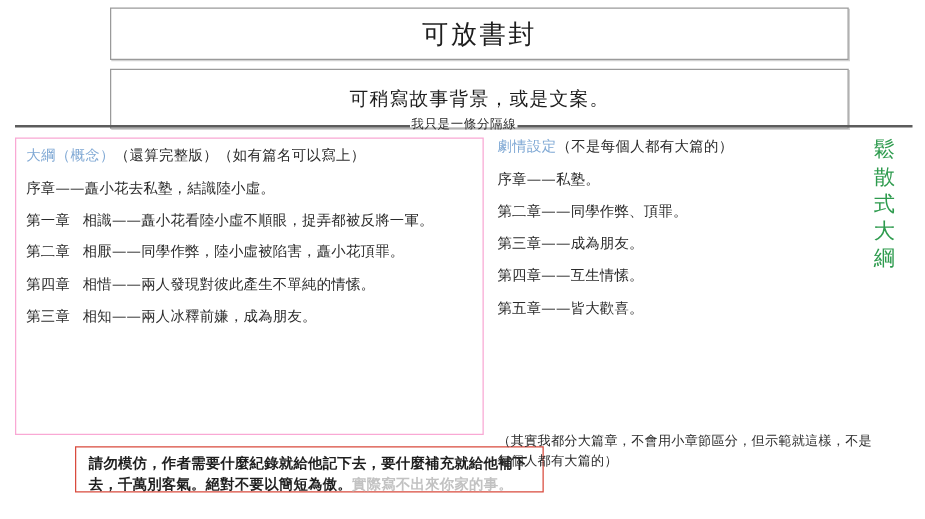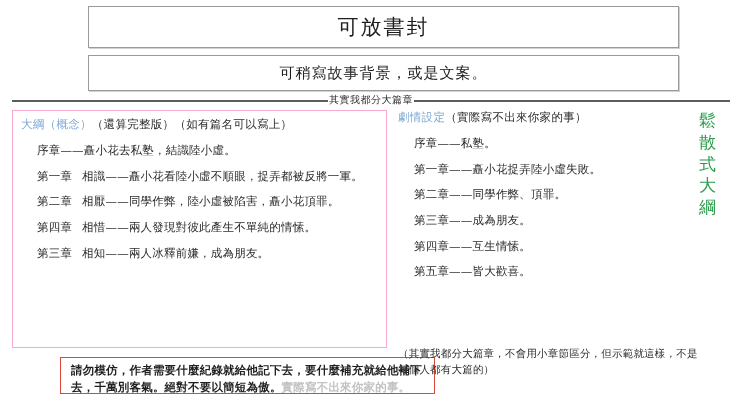--- a/index.html
+++ b/index.html
@@ -28,21 +28,21 @@
     align-items: center;
     justify-content: center;
     box-shadow: 1px 1px 0 rgba(0,0,0,0.18);
   }
   #title-box {
     top: 6px;
     height: 42px;
   }
   #subtitle-box {
     top: 55px;
-    height: 36px;
+    height: 48px;
   }
   .title-text {
     font-size: 21px;
     letter-spacing: 2px;
     color: #1d1d1d;
     font-family: "DejaVu Serif", "Liberation Serif", serif;
   }
   .subtitle-text {
     font-size: 15px;
     letter-spacing: 1px;
@@ -98,21 +98,21 @@
   }
   .sec-heading .kw {
     color: #7fa8d4;
   }
   .sec-heading .rest {
     color: #2b2b2b;
   }
   .entry {
     font-size: 11.5px;
     line-height: 1.45;
-    margin: 0 0 9px 16px;
+    margin: 0 0 9px 0;
     letter-spacing: 0.2px;
     color: #2b2b2b;
     font-family: "DejaVu Serif", "Liberation Serif", serif;
   }
   .entry:last-child { margin-bottom: 0; }
   .entry .ch { white-space: nowrap; }
   .entry .nm { white-space: nowrap; padding-left: 10px; text-align: center; }
 
   
   #warning-box {
@@ -182,21 +182,21 @@
 <div id="title-box" class="hdr-box">
   <div class="title-text">可放書封</div>
 </div>
 
 <div id="subtitle-box" class="hdr-box">
   <div class="subtitle-text">可稍寫故事背景，或是文案。</div>
 </div>
 
 <div id="divider">
   <div class="rule"></div>
-  <div class="rule-label">其實我都分大篇章</div>
+  <div class="rule-label">我只是一條分隔線</div>
   <div class="rule"></div>
 </div>
 
 <div id="outline-box">
   <div class="sec-heading">
     <span class="kw">大綱（概念）</span><span class="rest">（還算完整版）（如有篇名可以寫上）</span>
   </div>
   <div id="outline-entries">
       <div class="entry"><span class="ch">序章——</span><span>矗小花去私塾，結識陸小虛。</span></div>
       <div class="entry"><span class="ch">第一章</span><span class="nm">相識——</span><span>矗小花看陸小虛不順眼，捉弄都被反將一軍。</span></div>
@@ -207,25 +207,24 @@
 </div>
 
 <div id="warning-box">
   <div id="warning-text">
     <span>請勿模仿，作者需要什麼紀錄就給他記下去，要什麼補充就給他補下去，千萬別客氣。絕對不要以簡短為傲。</span><span class="faded">實際寫不出來你家的事。</span>
   </div>
 </div>
 
 <div id="plot-col">
   <div class="sec-heading">
-    <span class="kw">劇情設定</span><span class="rest">（實際寫不出來你家的事）</span>
+    <span class="kw">劇情設定</span><span class="rest">（不是每個人都有大篇的）</span>
   </div>
   <div id="plot-entries">
       <div class="entry"><span class="ch">序章——</span><span>私塾。</span></div>
-      <div class="entry"><span class="ch">第一章——</span><span>矗小花捉弄陸小虛失敗。</span></div>
       <div class="entry"><span class="ch">第二章——</span><span>同學作弊、頂罪。</span></div>
       <div class="entry"><span class="ch">第三章——</span><span>成為朋友。</span></div>
       <div class="entry"><span class="ch">第四章——</span><span>互生情愫。</span></div>
       <div class="entry"><span class="ch">第五章——</span><span>皆大歡喜。</span></div>
     </div>
 </div>
 
 <div id="plot-note">（其實我都分大篇章，不會用小章節區分，但示範就這樣，不是每個人都有大篇的）</div>
 
 <div id="side-label" style="color: rgb(46, 155, 78);">

